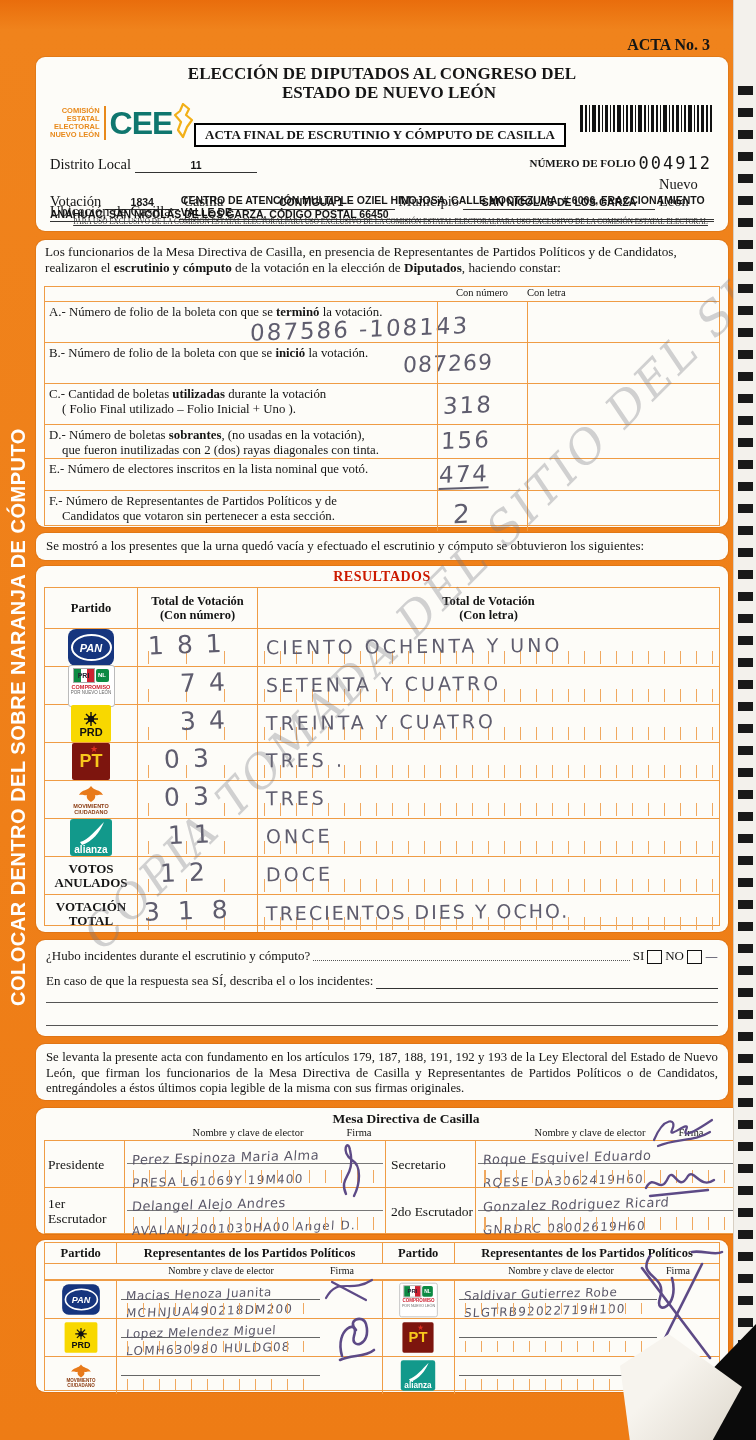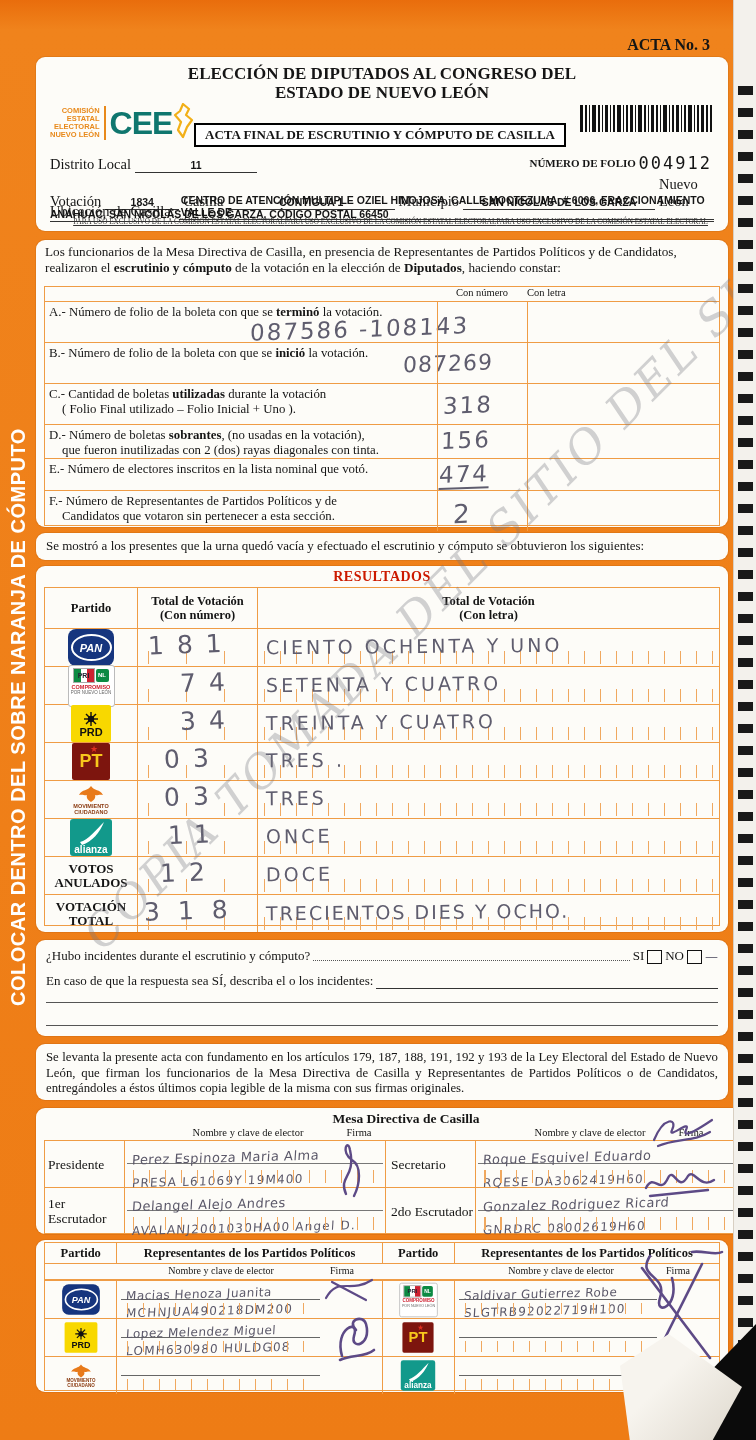--- a/index.html
+++ b/index.html
@@ -23,21 +23,21 @@
   .side-text{position:absolute;left:7px;top:1006px;transform:rotate(-90deg);transform-origin:0 0;
              white-space:nowrap;font-family:"Liberation Sans",sans-serif;font-weight:bold;
              font-size:20px;letter-spacing:.5px;color:#fff;z-index:10;}
   .acta-no{position:absolute;top:36px;right:46px;font-weight:bold;font-size:16px;z-index:10;}
   .watermark{position:absolute;left:72px;top:922px;transform:rotate(-45deg);transform-origin:0 0;
              font-family:"DejaVu Serif",serif;font-style:italic;font-size:46px;letter-spacing:3px;
              color:rgba(118,118,128,.33);white-space:nowrap;z-index:40;pointer-events:none;}
   
   #p-header{top:57px;height:174px;}
   .title1{position:absolute;top:7px;width:100%;text-align:center;font-weight:bold;font-size:17px;}
-  .title2{position:absolute;top:26px;width:100%;text-align:center;font-weight:bold;font-size:17px;}
+  .title2{position:absolute;top:26px;width:100%;text-align:center;font-weight:bold;font-size:17px;margin-left:7px;}
   .cee{position:absolute;left:14px;top:46px;display:flex;align-items:center;}
   .cee-org{text-align:right;color:#e8891b;font:bold 7.5px "Liberation Sans",sans-serif;line-height:8px;}
   .cee-div{width:2px;height:34px;background:#e8891b;margin:0 4px;}
   .cee-word{font:bold 32px "Liberation Sans",sans-serif;color:#0f766e;letter-spacing:-1px;}
   .subtitle-box{position:absolute;left:158px;top:66px;border:2px solid #000;padding:2px 9px;
                 font-weight:bold;font-size:13px;background:#fff;}
   .barcode{position:absolute;right:16px;top:48px;}
   .folio-line{position:absolute;right:16px;top:96px;font-weight:bold;font-size:11px;}
   .folio-digits{font-family:"DejaVu Sans Mono",monospace;font-size:17px;font-weight:normal;
                 letter-spacing:2px;vertical-align:-2px;}

